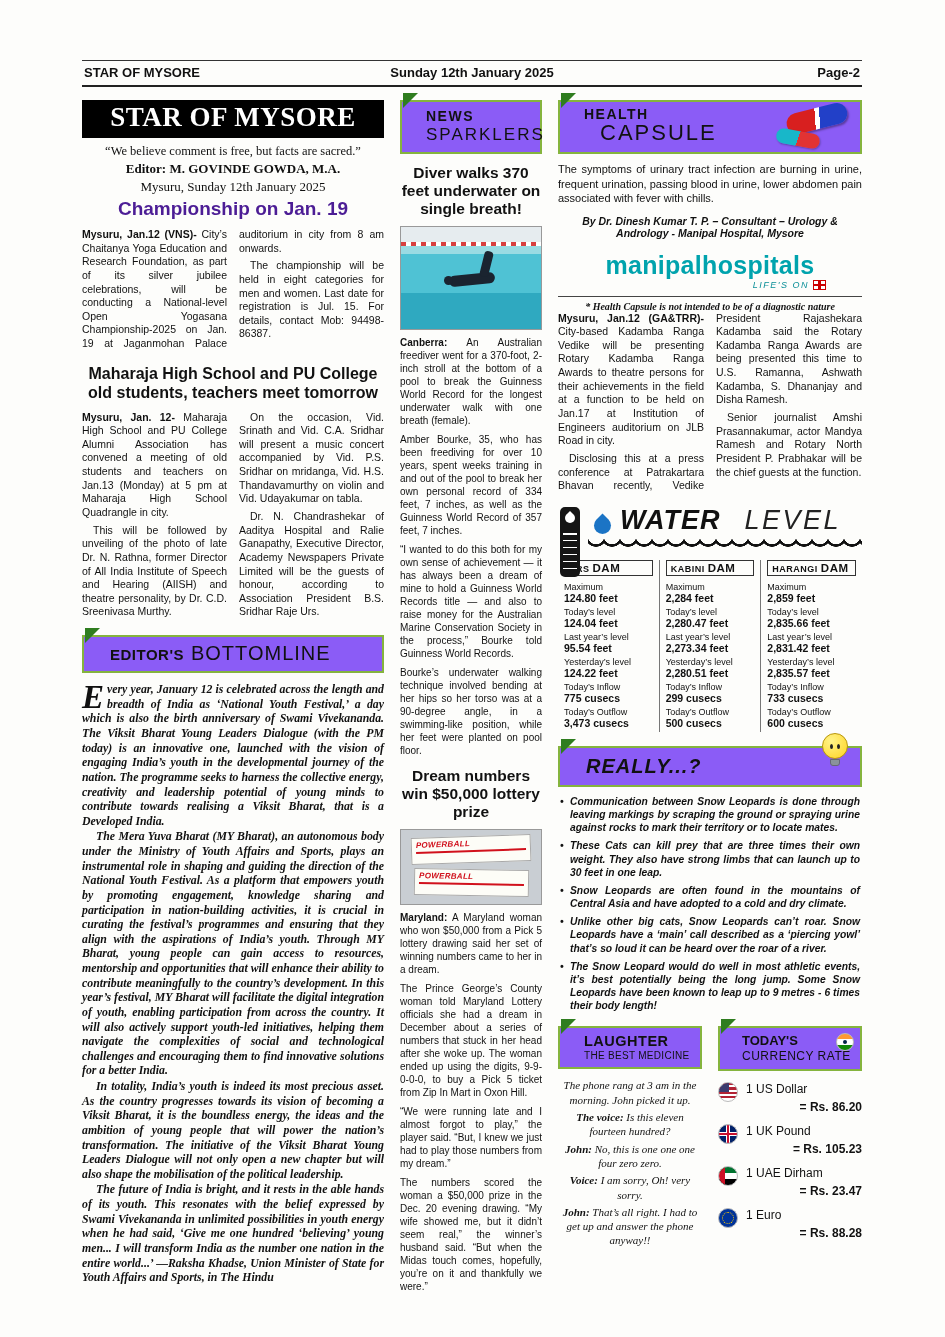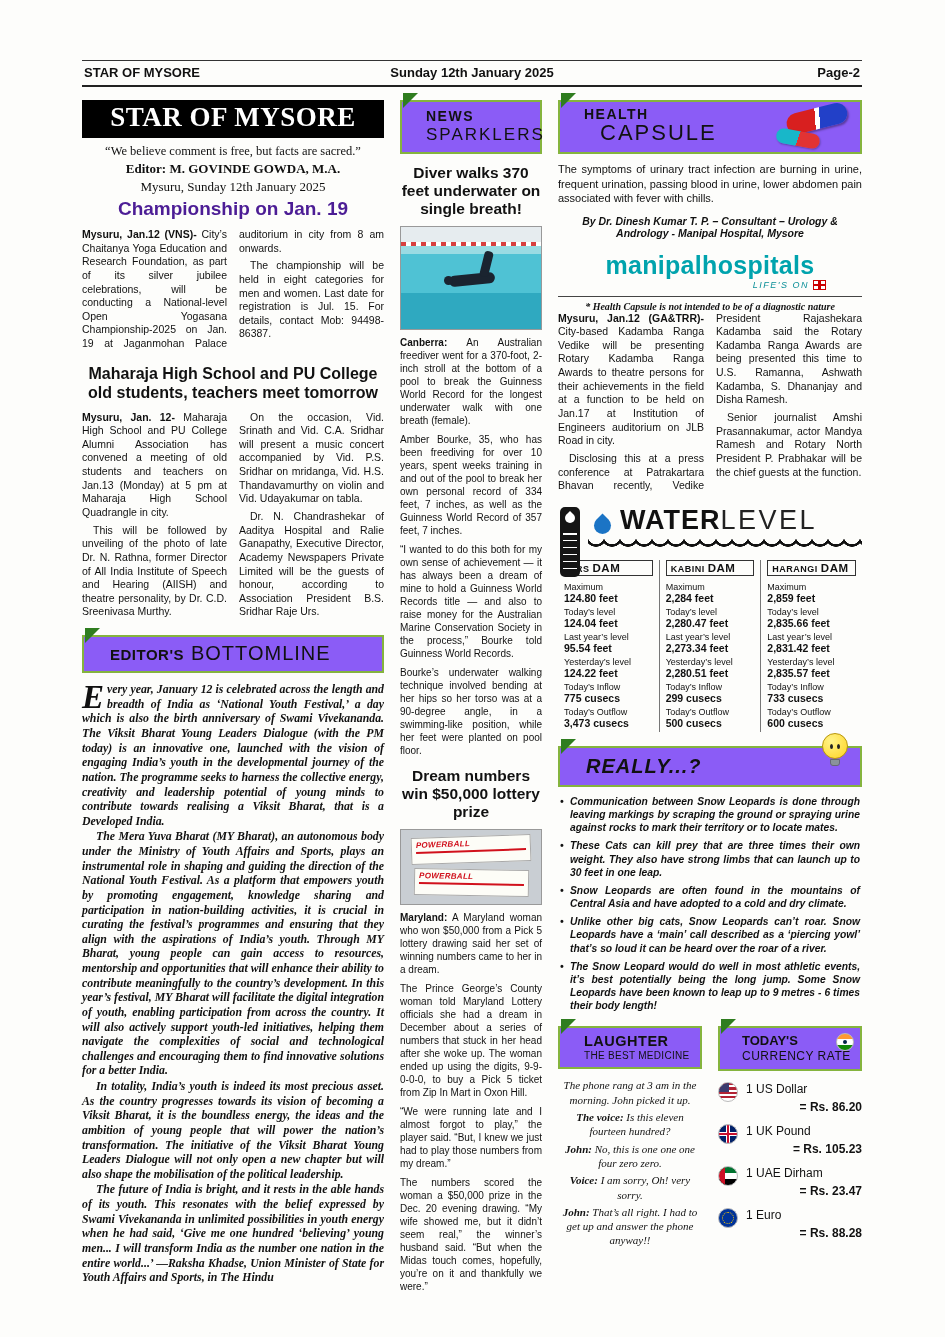--- a/index.html
+++ b/index.html
@@ -101,21 +101,21 @@
 
   
   .water { margin-top:12px; position:relative; padding-left:0; }
   .thermo { position:absolute; left:2px; top:2px; width:20px; height:70px; background:#151515; border-radius:5px; }
   .thermo::before { content:""; position:absolute; left:5px; top:6px; width:10px; height:10px; background:#fff;
                     border-radius:0 50% 50% 50%; transform:rotate(45deg); }
   .thermo::after { content:""; position:absolute; left:3px; right:3px; top:26px; height:36px;
                    background:repeating-linear-gradient(180deg,#fff 0 1.5px,transparent 1.5px 7px); }
   .drop { position:absolute; left:36px; top:12px; width:17px; height:17px; background:#1b74c5;
           border-radius:0 50% 50% 50%; transform:rotate(45deg); }
-  .water-title { margin-left:62px; display:flex; align-items:flex-end; gap:0; }
+  .water-title { margin-left:62px; display:flex; align-items:flex-end; gap:24px;font-style:italic; }
   .wt-bold { font-size:27px; font-weight:900; letter-spacing:1px; }
   .wt-light { font-size:27px; letter-spacing:2.5px; color:#222; font-weight:normal; }
   .wave { margin-left:30px; height:13px; margin-top:3px;
           background:radial-gradient(circle at 8px -3px, rgba(0,0,0,0) 8px, #111 8.5px, #111 10.5px, rgba(0,0,0,0) 11px);
           background-size:16px 13px; background-repeat:repeat-x; }
   .dams { display:flex; margin-top:8px; }
   .dam { flex:1; padding:0 6px; }
   .dam + .dam { border-left:1px solid #777; }
   .dam-name-box { border:1.5px solid #333; display:flex; align-items:baseline; gap:3px; padding:1px 4px; margin-bottom:6px; }
   .dam-name { font-weight:bold; font-size:9px; letter-spacing:.5px; }

